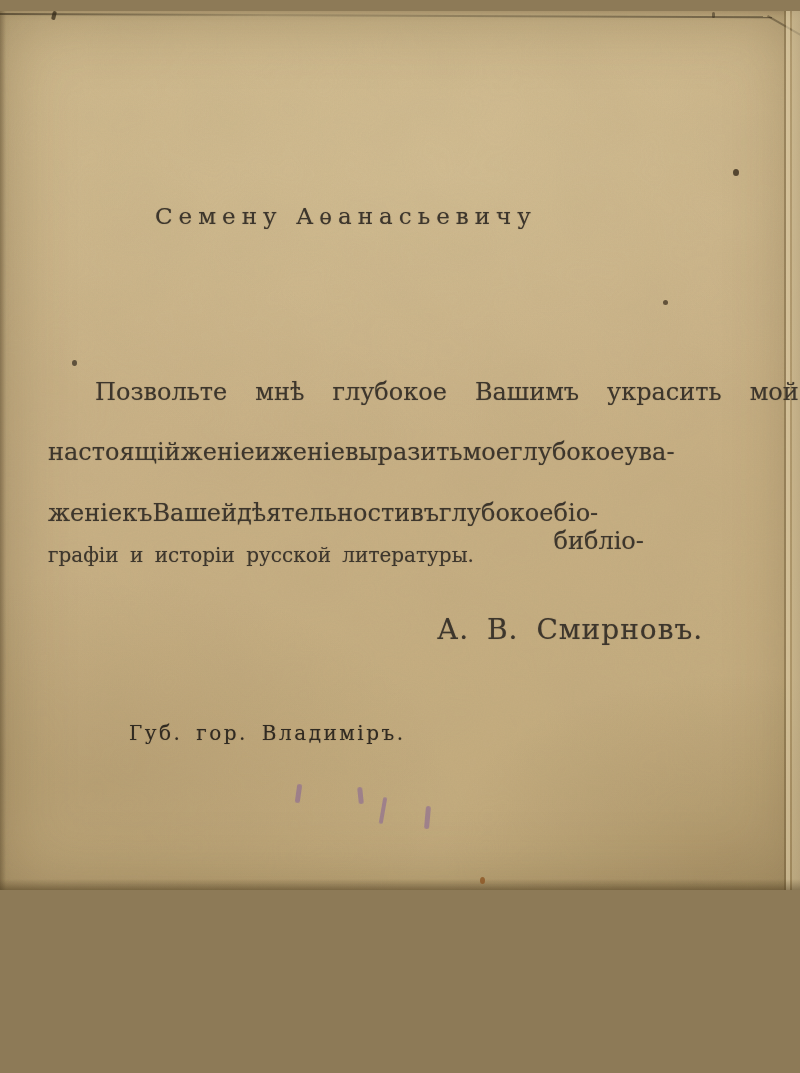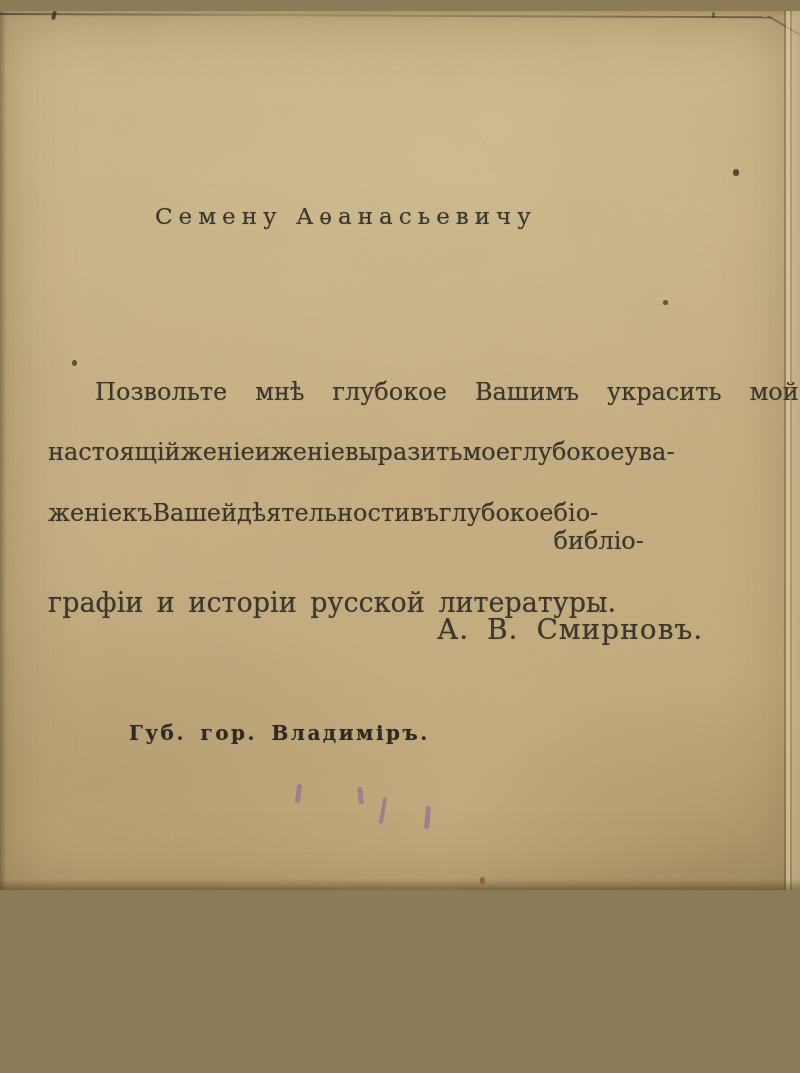--- a/index.html
+++ b/index.html
@@ -19,23 +19,23 @@
   }
   .noise{position:absolute;left:0;top:0;pointer-events:none;}
   .txt{position:absolute;white-space:nowrap;text-shadow:0 0 1px rgba(61,54,44,.45);}
   .h1{left:155px;top:192px;font-size:23px;letter-spacing:6px;}
   .h2{left:306px;top:260px;font-size:26px;letter-spacing:9px;}
   .jline{position:absolute;display:flex;justify-content:space-between;font-size:24px;
          text-shadow:0 0 1px rgba(61,54,44,.45);}
   .b1{left:95px;top:367px;width:562px;gap:28px;}
   .b2{left:48px;top:427px;width:605px;}
   .b3{left:48px;top:488px;width:603px;justify-content:space-between;}
-  .b4{left:48px;top:576px;font-size:27px;word-spacing:5px;}
+  .b4{left:48px;top:532px;font-size:20px;word-spacing:5px;}
   .sig{left:437px;top:602px;font-size:28px;letter-spacing:1px;word-spacing:8px;}
-  .place{left:129px;top:710px;font-size:20px;font-weight:bold;letter-spacing:2.5px;word-spacing:5px;color:#302a21;}
+  .place{left:129px;top:710px;font-size:20px;font-weight:normal;letter-spacing:2.5px;word-spacing:5px;color:#302a21;}
   .date{left:158px;top:743px;font-size:21px;font-weight:bold;letter-spacing:1.5px;color:#302a21;}
 
   
   .edge-top{position:absolute;left:0;top:2px;width:772px;height:2px;
     background:linear-gradient(90deg,rgba(40,32,18,.55),rgba(40,32,18,.15) 35%,rgba(40,32,18,.3) 70%,rgba(40,32,18,.5));
     transform:rotate(.25deg);transform-origin:left top;}
   .edge-top-corner{position:absolute;left:768px;top:4px;width:42px;height:2px;
     background:rgba(50,40,22,.4);transform:rotate(30deg);transform-origin:left top;}
   .edge-right{position:absolute;top:0;left:784px;width:16px;height:1073px;
     background:linear-gradient(90deg,

